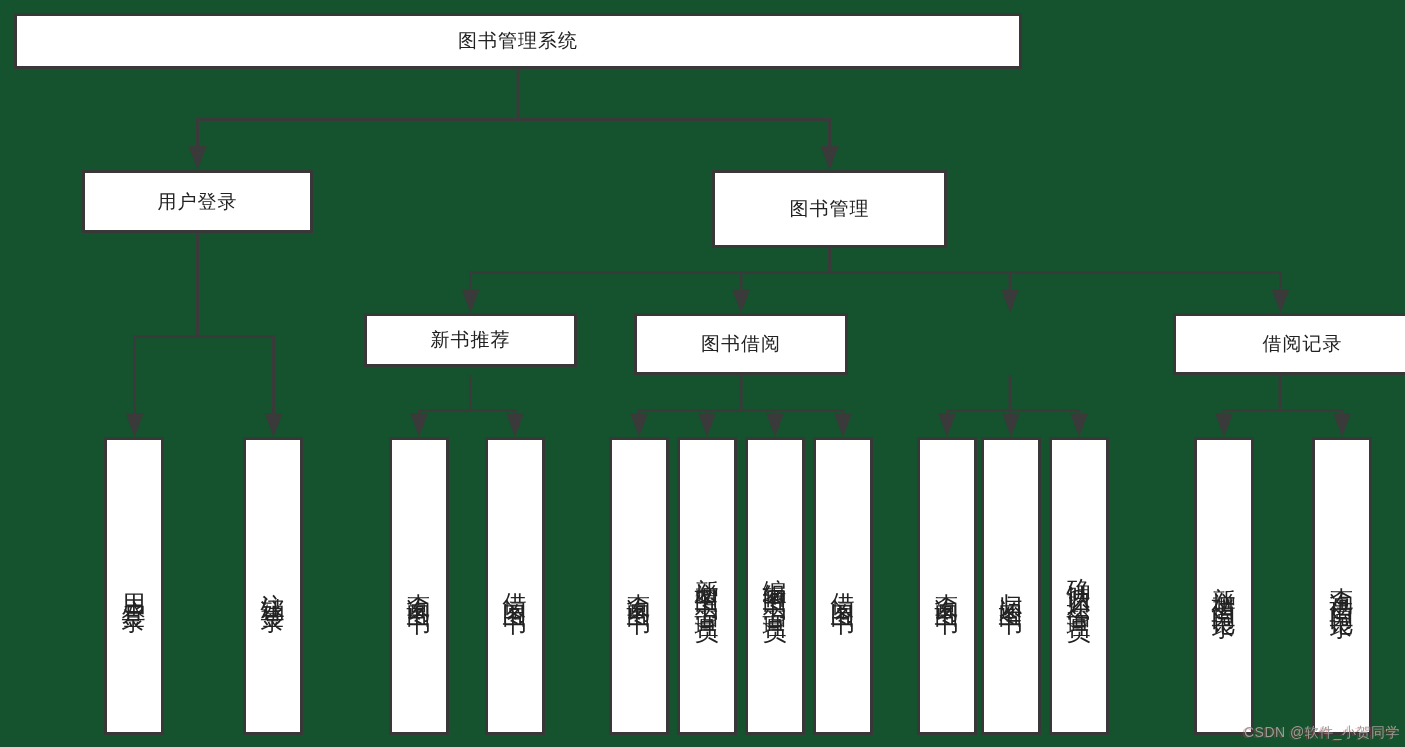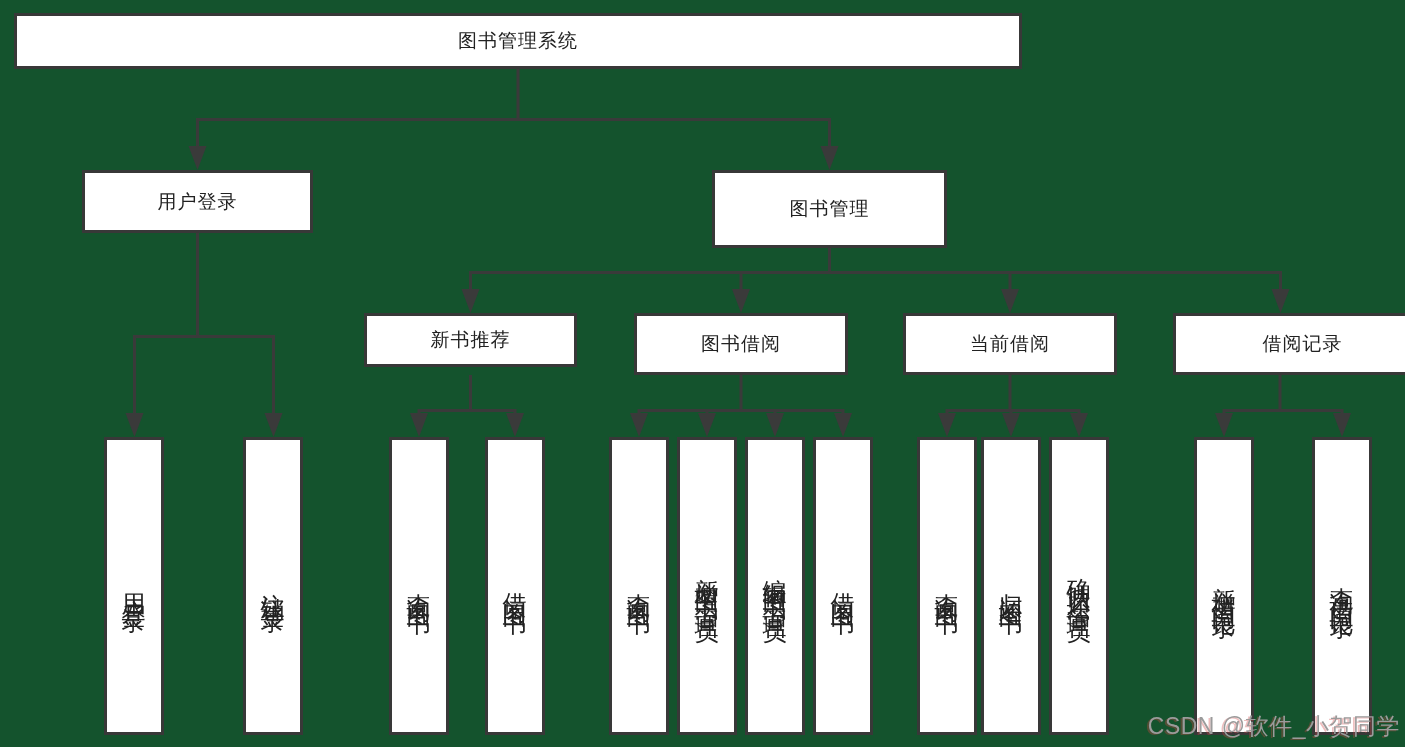--- a/index.html
+++ b/index.html
@@ -26,21 +26,21 @@
     writing-mode:vertical-rl;
     text-orientation:mixed;
     font-size:24px;
     letter-spacing:6px;
     line-height:1.05;
     white-space:nowrap;
   }
   #watermark{
     position:absolute;
     right:5px;bottom:5px;
-    font-size:23px;
+    font-size:14px;
     color:#9b9b9b;
     text-shadow:-2px 1px 0 rgba(205,70,70,0.35);
     z-index:3;
     letter-spacing:0.5px;
   }
 </style>
 </head>
 <body>
 
 <div id="canvas">
@@ -75,23 +75,20 @@
   </div>
   <div class="node h" style="left:712px;top:170px;width:235px;height:78px">
     <span>图书管理</span>
   </div>
 
   <div class="node h" style="left:364px;top:313px;width:213px;height:54px">
     <span>新书推荐</span>
   </div>
   <div class="node h" style="left:634px;top:313px;width:214px;height:62px">
     <span>图书借阅</span>
-  </div>
-  <div class="node h" style="left:903px;top:313px;width:214px;height:62px">
-    <span>当前借阅</span>
   </div>
   <div class="node h" style="left:1173px;top:313px;width:259px;height:62px">
     <span>借阅记录</span>
   </div>
 
   <div class="node v" style="left:104px">
     <span class="vtext">用户登录</span>
   </div>
   <div class="node v" style="left:243px">
     <span class="vtext">注销登录</span>

